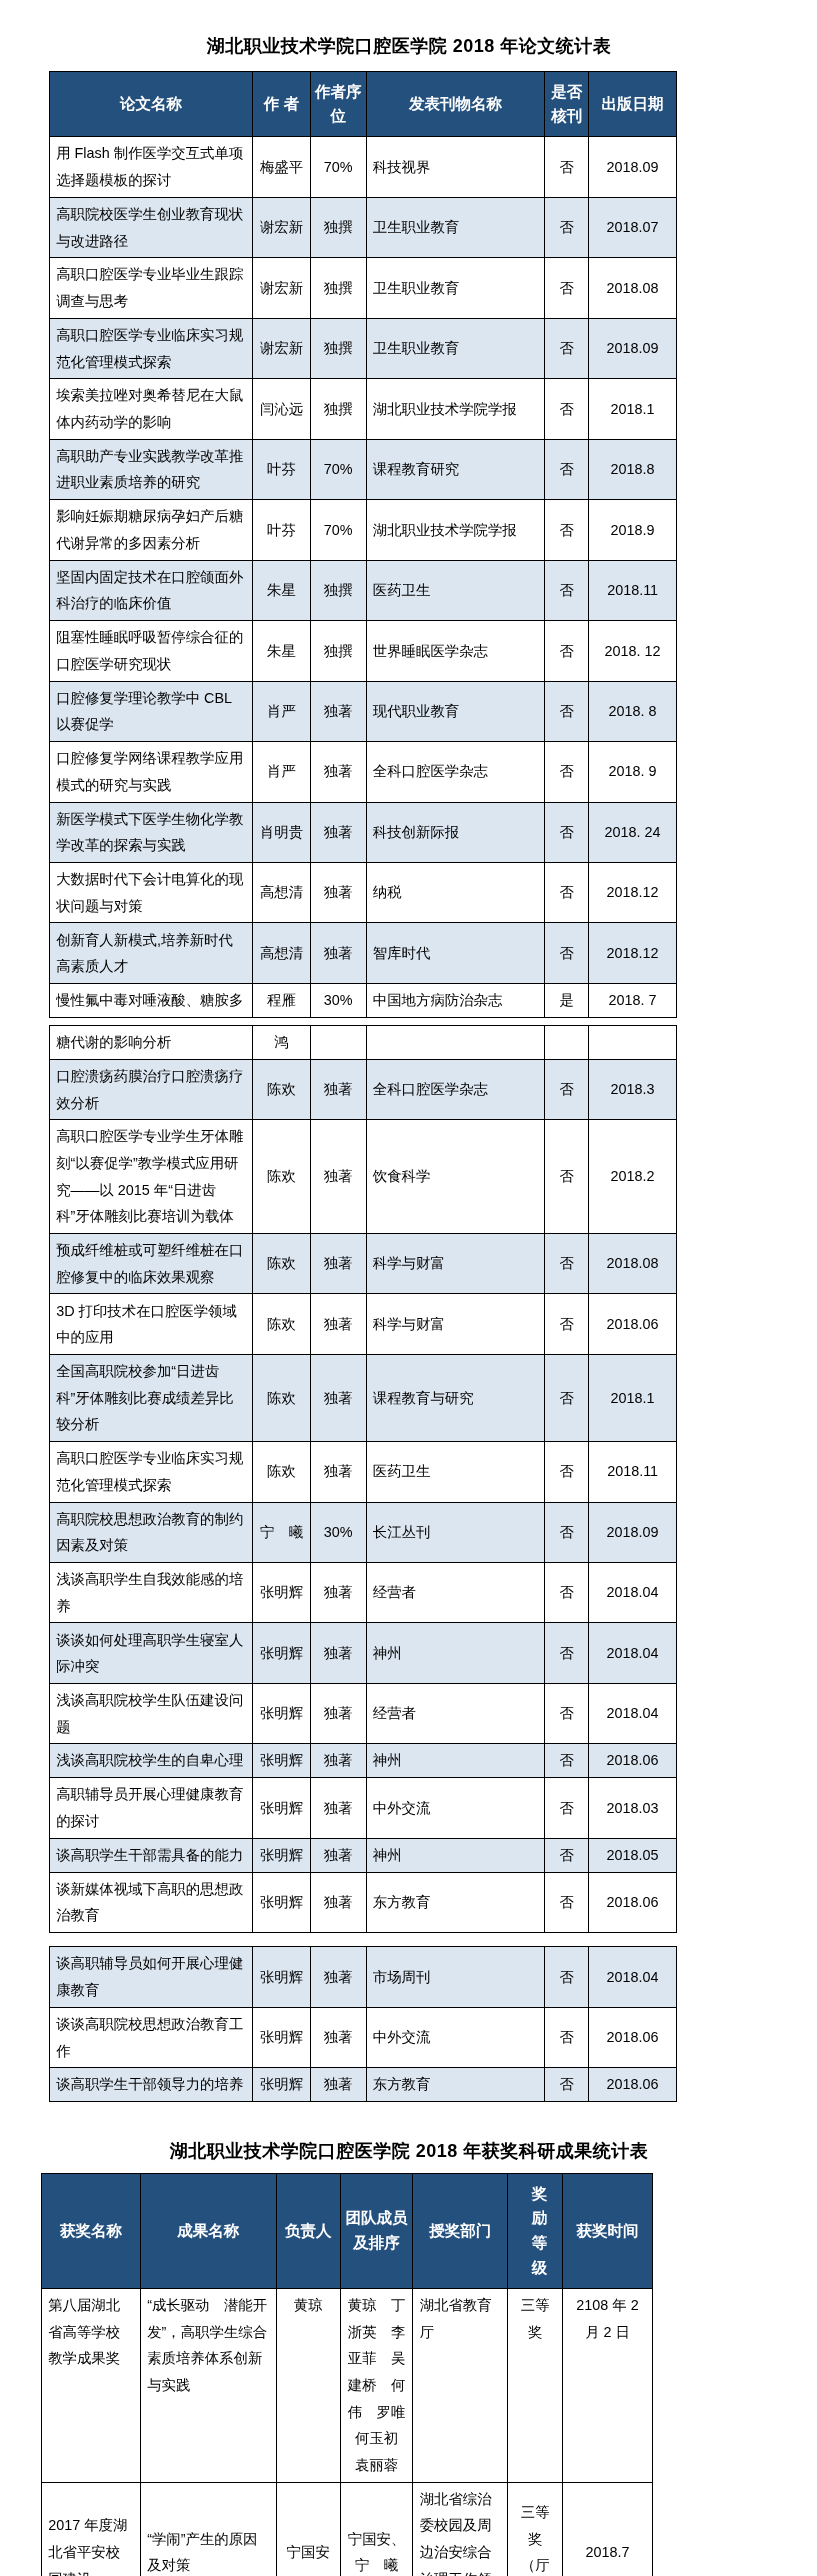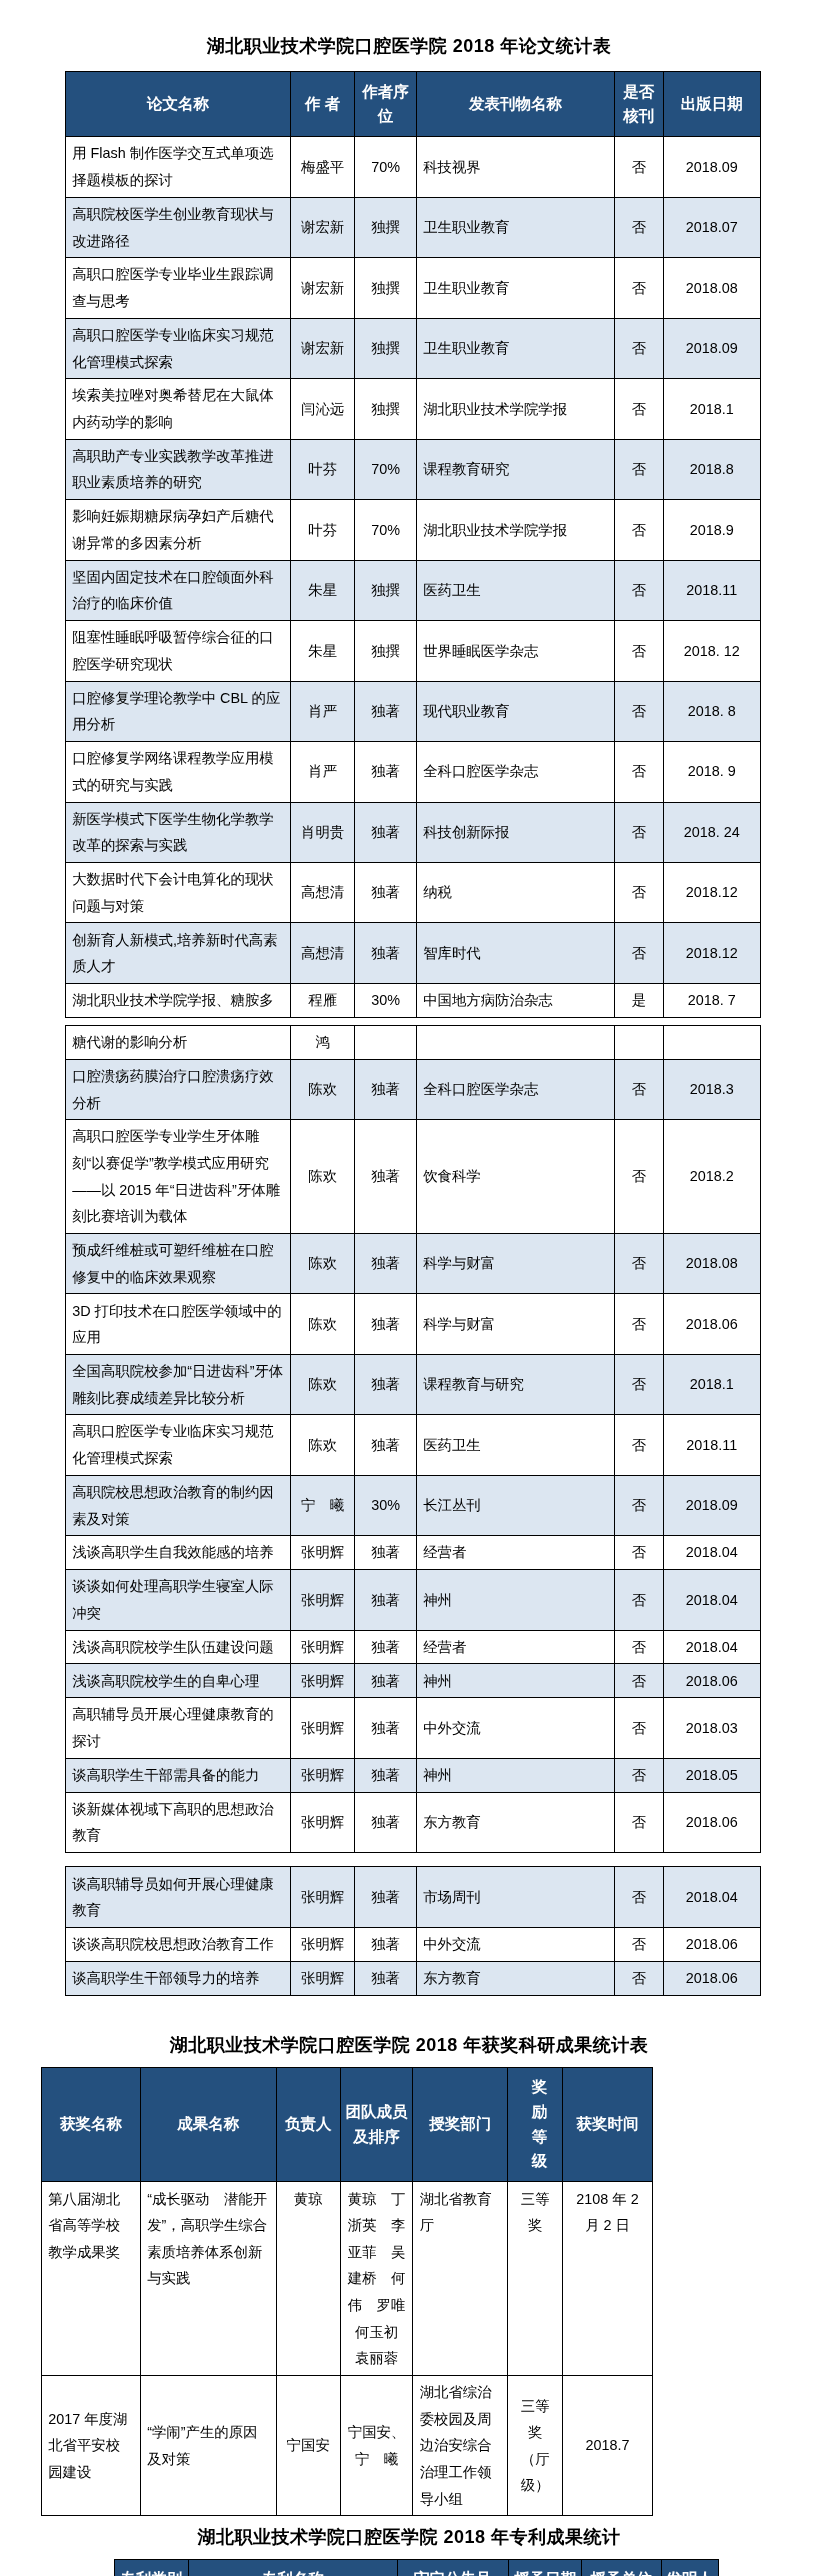--- a/index.html
+++ b/index.html
@@ -8,21 +8,21 @@
   .doc-title { font-size:18px; font-weight:700; text-align:center; margin:0 0 13.4px 0; letter-spacing:0.5px; }
   .title2 { margin-top:37px; margin-bottom:10.3px; }
   .title3 { margin-top:8.2px; margin-bottom:10.3px; }
   table.tbl { border-collapse:collapse; table-layout:fixed; }
   .tbl th, .tbl td { border:0.5px solid #000; font-size:14.4px; line-height:1.85; padding:3.1px 6.2px; word-break:break-all; overflow-wrap:anywhere; vertical-align:middle; }
   .tbl th { background:#24507E; color:#ffffff; font-weight:700; font-size:15.5px; text-align:center; line-height:1.6; padding:7.2px 2.1px; }
   .tbl tr.alt td { background:#DCE6F1; }
   .c-left { text-align:left; }
   .c-center { text-align:center; }
   
-  .tbl-papers { width:696px; margin-left:65px; }
+  .tbl-papers { width:628px; margin-left:49px; }
   .frag-gap1 { margin-top:7.2px; }
   .frag-gap2 { margin-top:13.4px; }
   
   .tbl-awards { width:612px; margin-left:41px; }
   .tbl-awards th, .tbl-awards td { border-width:1px; }
   .tbl-awards th.col-grade { padding-left:16px; padding-right:7.2px; }
   .tbl-awards tr.vtop td { vertical-align:top; }
   
   .tbl-patents { width:605px; margin-left:114px; }
   .tbl-patents th, .tbl-patents td { border-width:1px; }
@@ -120,21 +120,21 @@
         </tr>
         <tr class="">
           <td class="c-left">阻塞性睡眠呼吸暂停综合征的口腔医学研究现状</td>
           <td class="c-center">朱星</td>
           <td class="c-center">独撰</td>
           <td class="c-left">世界睡眠医学杂志</td>
           <td class="c-center">否</td>
           <td class="c-center">2018. 12</td>
         </tr>
         <tr class="alt">
-          <td class="c-left">口腔修复学理论教学中 CBL 的应用分析</td>
+          <td class="c-left">口腔修复学理论教学中 CBL 以赛促学</td>
           <td class="c-center">肖严</td>
           <td class="c-center">独著</td>
           <td class="c-left">现代职业教育</td>
           <td class="c-center">否</td>
           <td class="c-center">2018. 8</td>
         </tr>
         <tr class="">
           <td class="c-left">口腔修复学网络课程教学应用模式的研究与实践</td>
           <td class="c-center">肖严</td>
           <td class="c-center">独著</td>
@@ -160,21 +160,21 @@
         </tr>
         <tr class="alt">
           <td class="c-left">创新育人新模式,培养新时代高素质人才</td>
           <td class="c-center">高想清</td>
           <td class="c-center">独著</td>
           <td class="c-left">智库时代</td>
           <td class="c-center">否</td>
           <td class="c-center">2018.12</td>
         </tr>
         <tr class="">
-          <td class="c-left">湖北职业技术学院学报、糖胺多</td>
+          <td class="c-left">慢性氟中毒对唾液酸、糖胺多</td>
           <td class="c-center">程雁</td>
           <td class="c-center">30%</td>
           <td class="c-left">中国地方病防治杂志</td>
           <td class="c-center">是</td>
           <td class="c-center">2018. 7</td>
         </tr>
       </tbody>
   </table>
 
   <table class="tbl tbl-papers frag-gap1">

